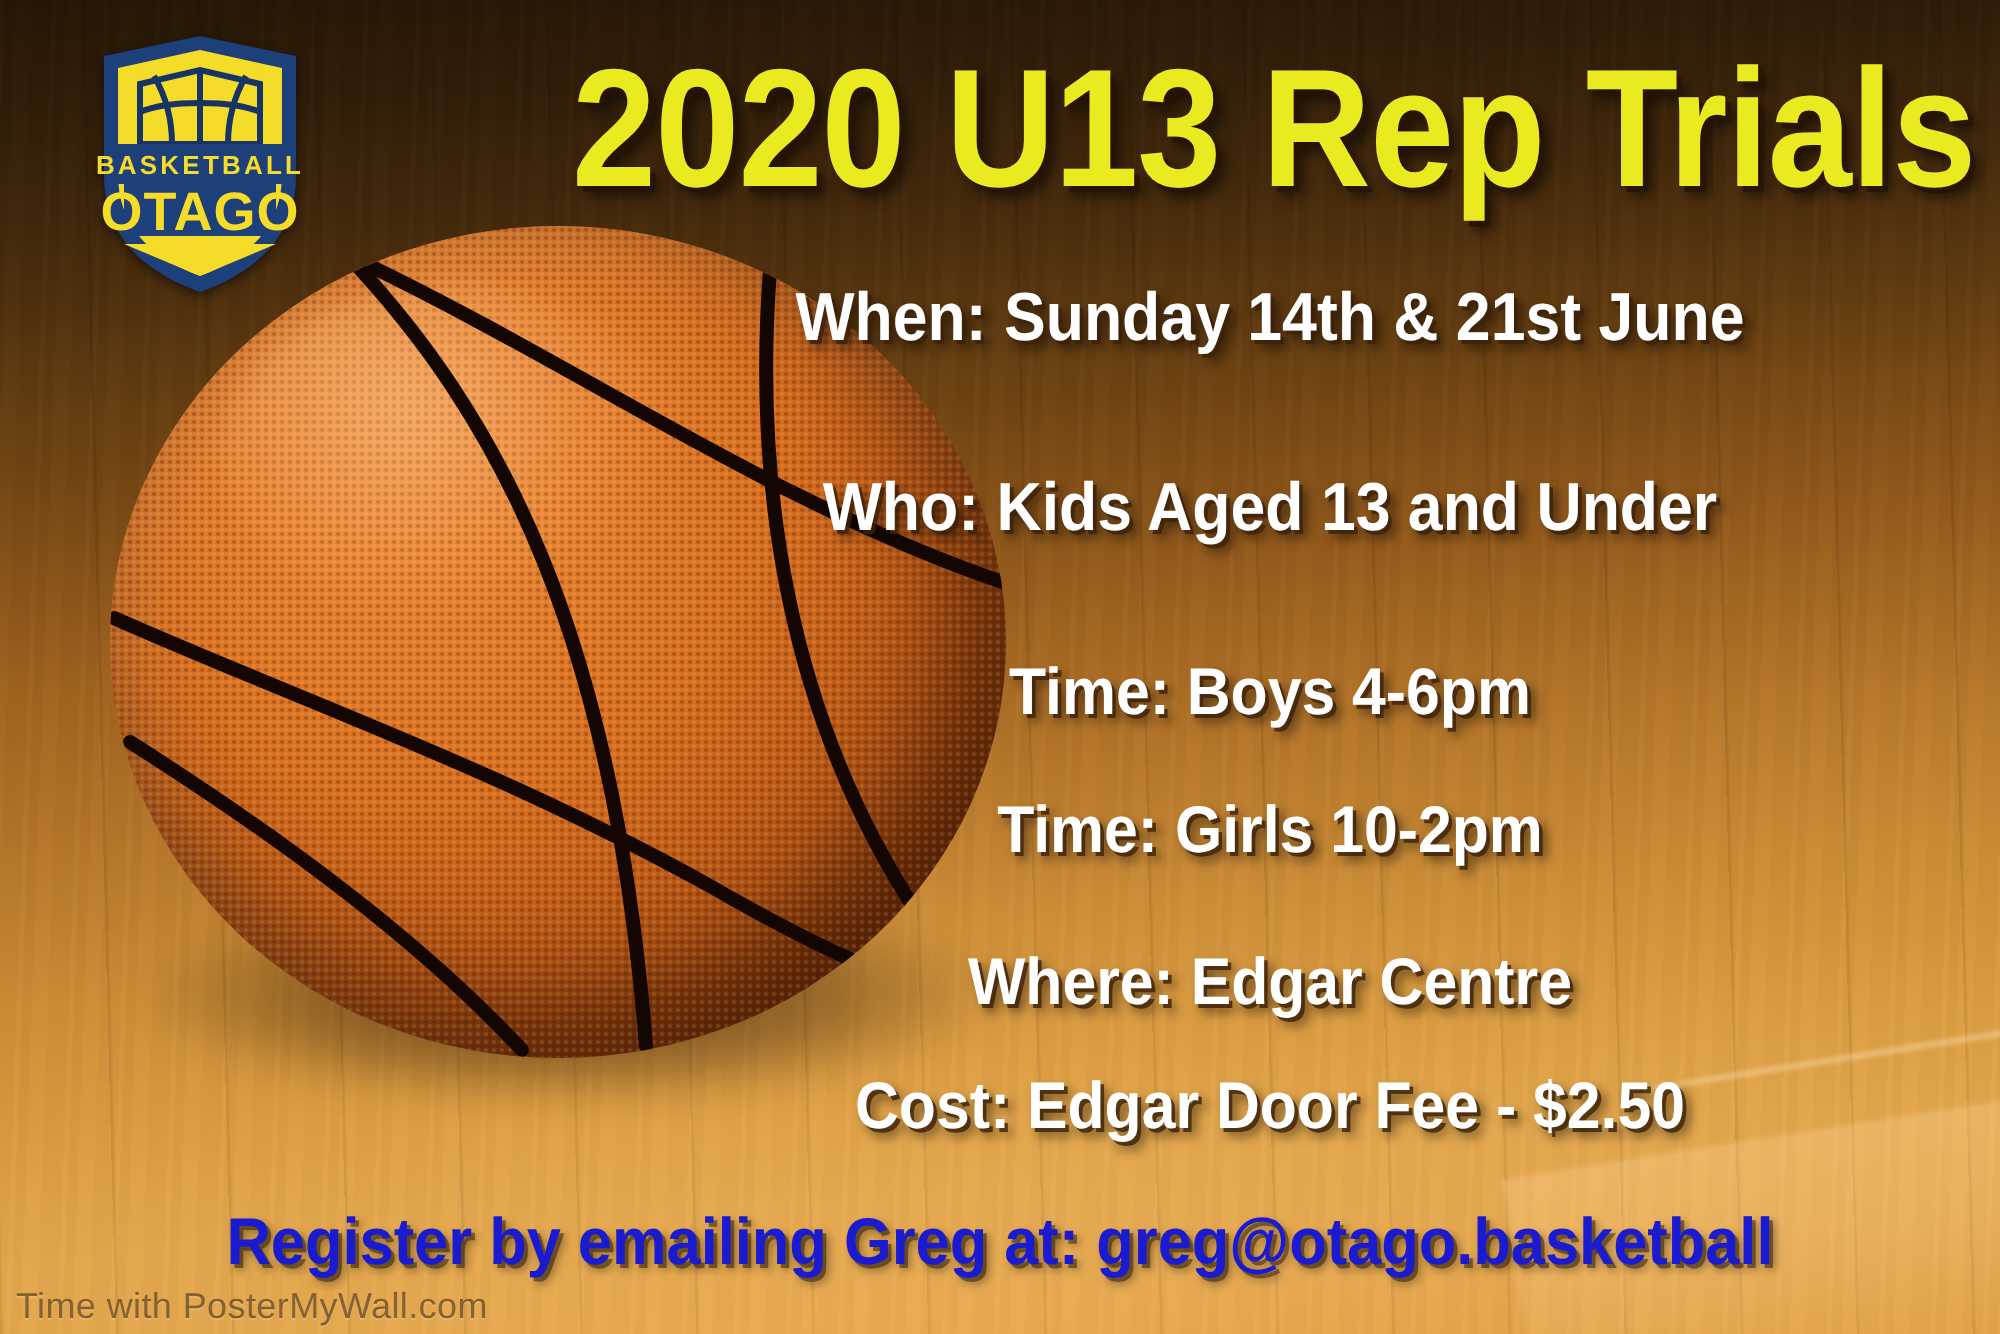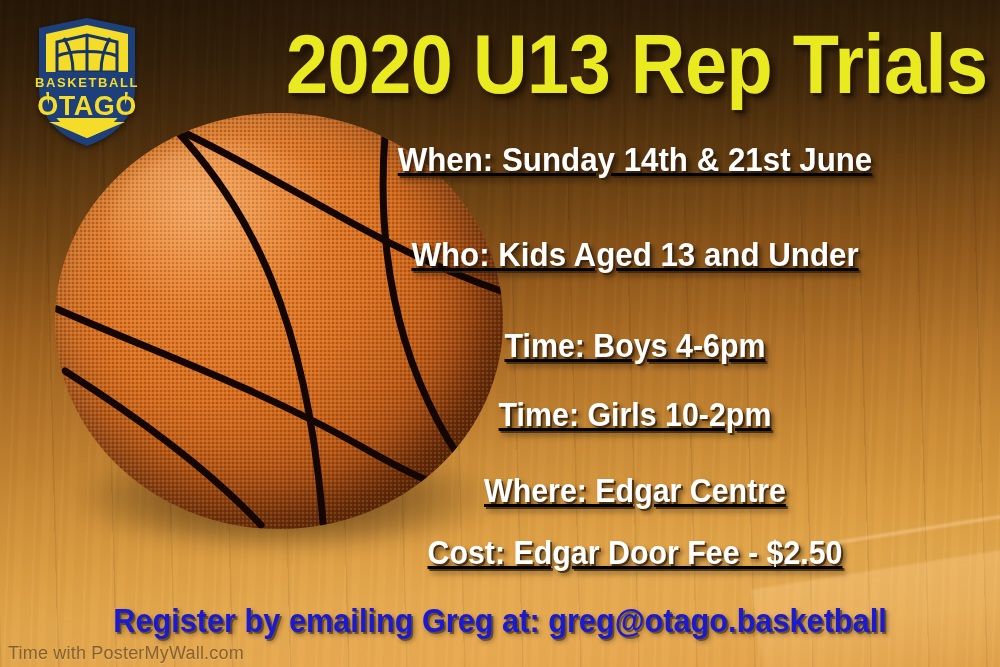--- a/index.html
+++ b/index.html
@@ -73,21 +73,21 @@
   
   .bg-vignette{
     position:absolute;inset:0;
     background:
       radial-gradient(125% 85% at 50% 108%, rgba(255,190,110,.30) 0%, rgba(255,190,110,0) 58%),
       linear-gradient(to bottom, rgba(0,0,0,.40) 0%, rgba(0,0,0,.10) 28%, rgba(0,0,0,0) 52%);
   }
 
   
   .logo{
-    position:absolute;left:19px;top:14px;width:136px;height:136px;
+    position:absolute;left:32px;top:14px;width:136px;height:136px;
     filter:drop-shadow(0 2px 3px rgba(0,0,0,.55));
   }
   .logo svg{display:block;width:100%;height:100%;}
 
   
   .ball{
     position:absolute;
     left:55px;top:113px;width:448px;height:418px;
   }
   .ball-shadow{
@@ -137,21 +137,20 @@
     text-shadow:
       3px 3px 0 rgba(40,20,4,.85),
       5px 5px 7px rgba(0,0,0,.55);
     white-space:nowrap;
   }
 
   
   .details{
     position:absolute;left:300px;top:130px;width:670px;
     text-align:center;
-    text-decoration:underline;
   }
   .dline{
     color:#ffffff;
     font-family:"Liberation Sans", sans-serif;
     font-weight:bold;
     font-size:34px;
     line-height:1;
     letter-spacing:0px;
     transform:scaleX(.92);
     transform-origin:50% 50%;

